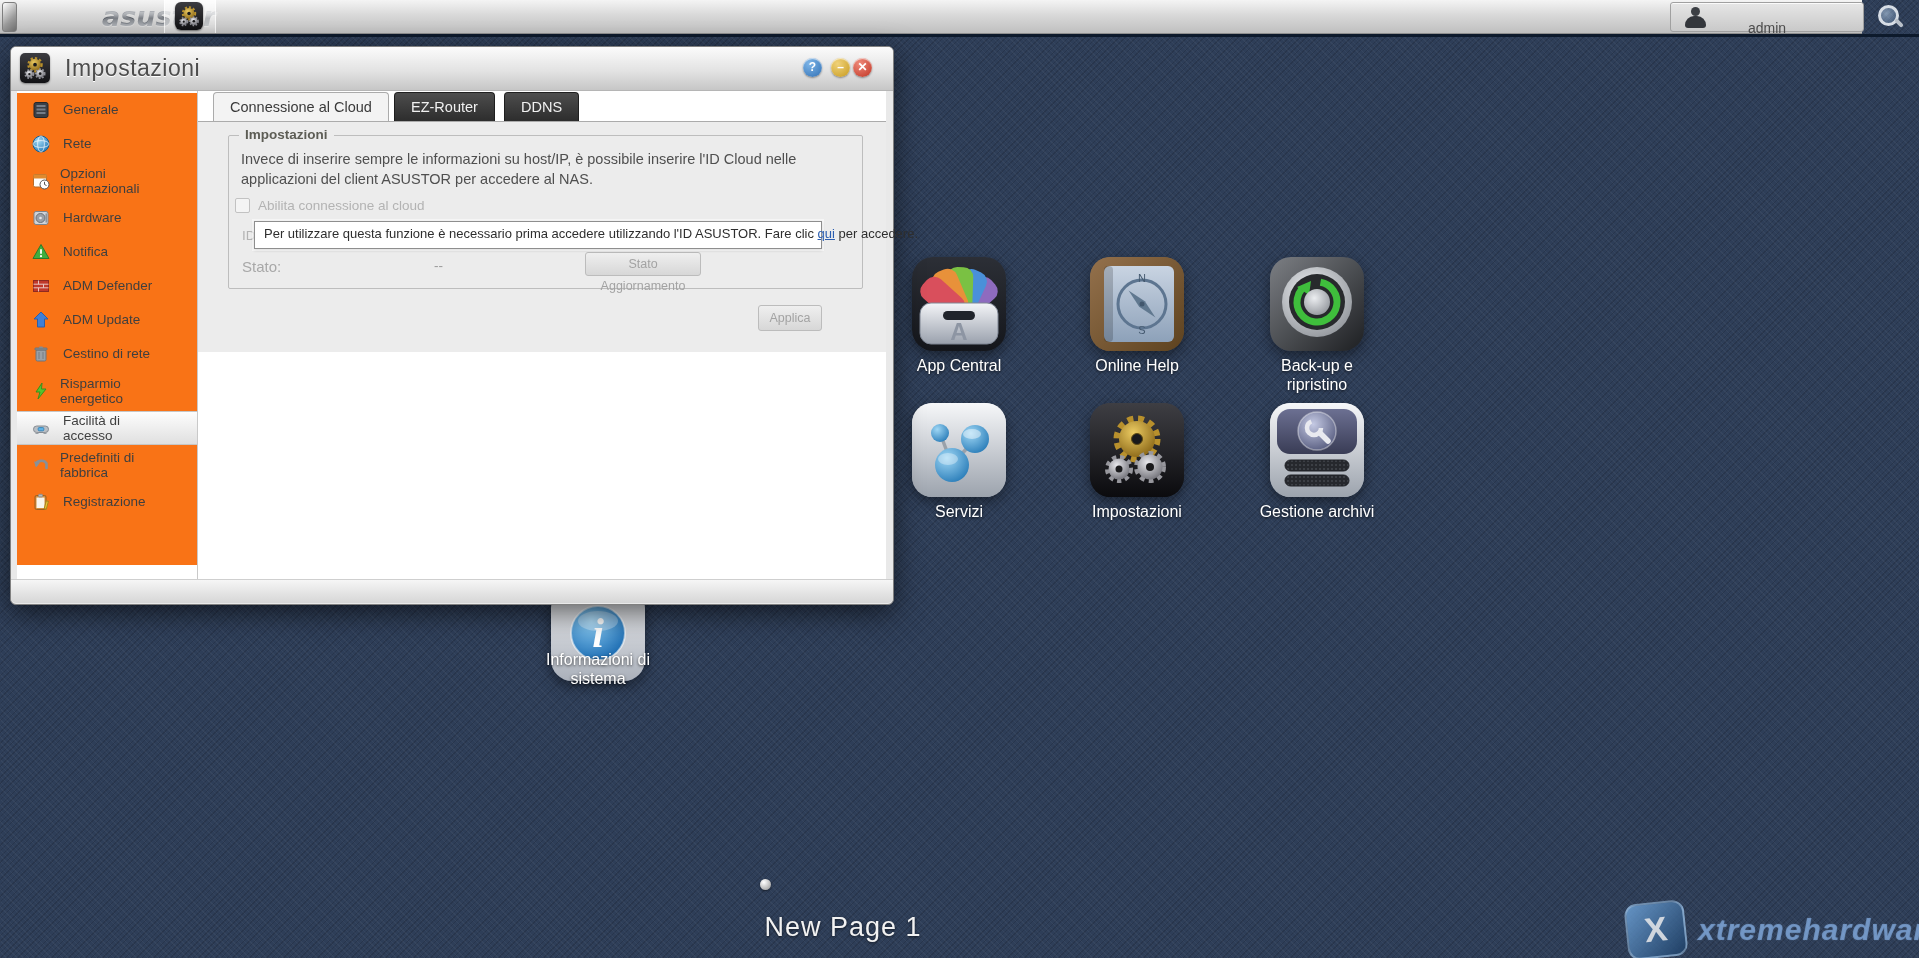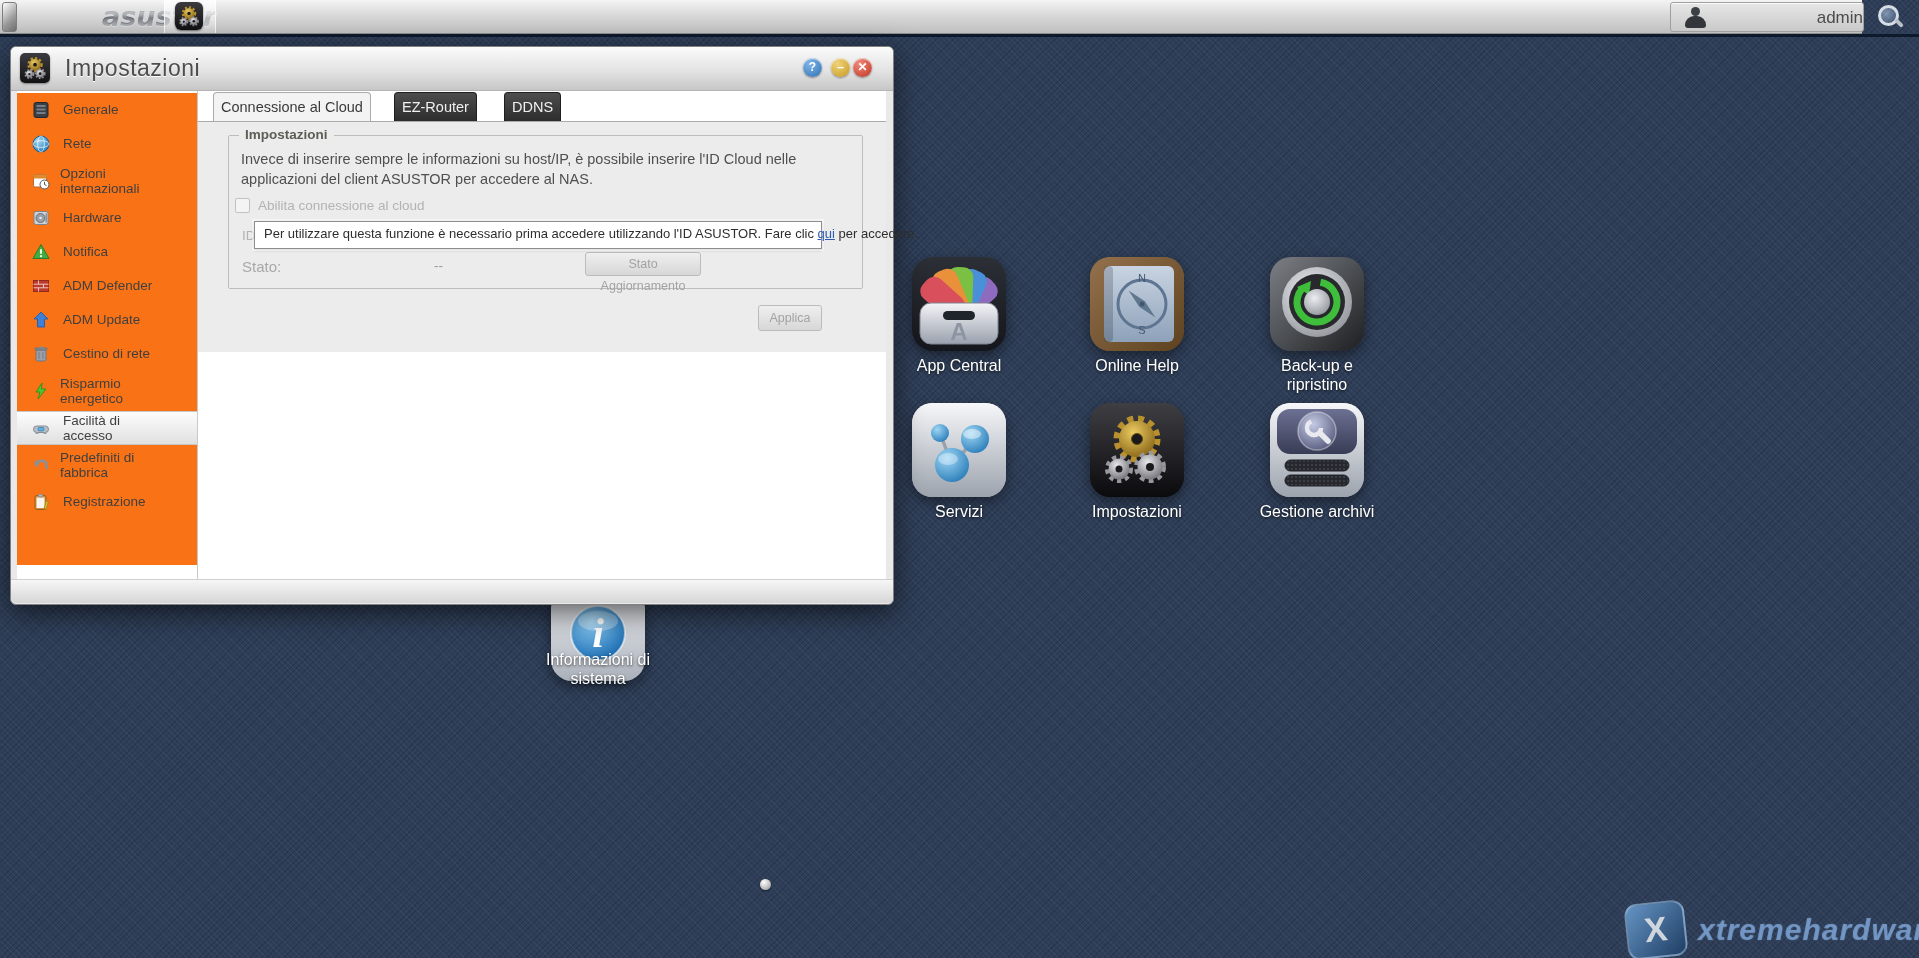--- a/index.html
+++ b/index.html
@@ -21,21 +21,21 @@
     background:linear-gradient(#fdfdfd 10%,#8b8f96 45%,#4e535b 55%,#c8ccd2);
     -webkit-background-clip:text;background-clip:text;color:transparent;
     text-shadow:0 1px 0 rgba(255,255,255,0.25);}
   #task-highlight{position:absolute;left:164px;top:0;width:50px;height:33px;
     background:linear-gradient(rgba(255,255,255,0.85),rgba(255,255,255,0.15));
     border-left:1px solid rgba(255,255,255,0.7);border-right:1px solid rgba(255,255,255,0.7);}
   #task-icon{position:absolute;left:175px;top:2px;width:28px;height:28px;border-radius:6px;
     background:linear-gradient(#3c3c40,#101013);box-shadow:0 1px 2px rgba(0,0,0,0.5);}
   #admin-btn{position:absolute;left:1670px;top:2px;width:192px;height:28px;border:1px solid #a0a0a0;border-radius:3px;
     background:linear-gradient(#e6e6e6,#c9c9c9);box-shadow:inset 0 1px 0 rgba(255,255,255,0.8);}
-  #admin-label{position:absolute;left:0;right:0;top:5px;text-align:right;font-size:17px;color:#4c4c4c;}
+  #admin-label{position:absolute;left:0;right:0;top:17px;text-align:center;font-size:14px;color:#4c4c4c;}
   .person{position:absolute;left:14px;top:4px;width:22px;height:21px;}
   .person .head{position:absolute;left:6px;top:0;width:9px;height:9px;border-radius:50%;background:#3c3f44;}
   .person .body{position:absolute;left:0px;top:9px;width:21px;height:12px;border-radius:9px 9px 3px 3px;background:#33363b;}
   #search-zone{position:absolute;left:1862px;top:0;width:57px;height:34px;}
   .magnifier{position:absolute;left:16px;top:5px;width:15px;height:15px;border:3px solid #d7dde5;border-radius:50%;
     background:radial-gradient(circle at 35% 35%, rgba(200,225,250,0.55), rgba(90,130,180,0.25));}
   .magnifier-handle{position:absolute;left:32px;top:21px;width:10px;height:4px;background:#b9c0c9;border-radius:2px;transform:rotate(45deg);}
   
   #win{position:absolute;left:10px;top:46px;width:882px;height:557px;background:#e9e9e9;
     border:1px solid #808080;border-radius:6px;box-shadow:0 8px 28px rgba(0,0,0,0.6);}
@@ -52,21 +52,21 @@
   #win-body{position:absolute;left:6px;top:44px;width:869px;height:488px;background:#fff;}
   #sidebar{position:absolute;left:6px;top:46px;width:180px;height:472px;background:#f97316;}
   #sep{position:absolute;left:186px;top:44px;width:1px;height:488px;background:#c9c9c9;}
   .srow{position:relative;display:flex;align-items:center;gap:12px;padding-left:14px;box-sizing:border-box;}
   .srow.h1{height:34px;} .srow.h2{height:40px;gap:9px;}
   .srow svg{flex:0 0 20px;}
   .srow .slabel{font-size:13.5px;color:#3f3f3f;line-height:1.12;width:104px;}
   .srow.sel{background:linear-gradient(#fdfdfd,#e0e0e0);border-top:1px solid #c6c6c6;border-bottom:1px solid #c6c6c6;}
   #main{position:absolute;left:187px;top:44px;width:688px;height:488px;background:#fff;}
   
-  .tab{position:absolute;top:1px;height:28px;line-height:28px;border-radius:4px 4px 0 0;font-size:14.5px;padding:0 7px;}
+  .tab{position:absolute;top:1px;height:28px;line-height:28px;border-radius:4px 4px 0 0;font-size:14.5px;padding:0 16px;}
   #tab0{left:15px;background:#f3f3f3;color:#3a3a3a;border:1px solid #ababab;border-bottom:none;z-index:3;}
   #tab1{left:196px;background:linear-gradient(#4d4d4d,#2d2d2d);color:#f0f0f0;border:1px solid #1f1f1f;border-bottom:none;}
   #tab2{left:306px;background:linear-gradient(#4d4d4d,#2d2d2d);color:#f0f0f0;border:1px solid #1f1f1f;border-bottom:none;}
   #panel{position:absolute;left:0px;top:30px;width:688px;height:230px;background:#ececec;border-top:1px solid #ababab;z-index:2;}
   #fieldset{position:absolute;left:30px;top:13px;width:633px;height:152px;border:1px solid #bdbdbd;border-radius:2px;}
   #legend{position:absolute;left:10px;top:-9px;background:#ececec;padding:0 6px;font-size:13.5px;font-weight:bold;color:#5d5d55;}
   #desc{position:absolute;left:12px;top:14px;width:600px;font-size:14.5px;color:#4f4f4f;line-height:1.35;}
   #chk-row{position:absolute;left:6px;top:62px;display:flex;align-items:center;gap:8px;}
   #chk{width:13px;height:13px;border:1px solid #c2c2c2;background:#f4f4f4;border-radius:2px;}
   #chk-label{font-size:13.5px;color:#b3b3b3;}
@@ -439,18 +439,19 @@
           <div id="stato-value">--</div>
           <div class="dbtn" id="stato-btn">Stato Aggiornamento</div>
         </div>
         <div class="dbtn" id="apply-btn">Applica</div>
       </div>
     </div>
     <div id="footer"></div>
   </div>
 
   <div id="page-dot"></div>
+  <div id="page-label">New Page 1</div>
   <div id="watermark">
     <div id="wm-logo">X</div>
     <div id="wm-text">xtremehardware.it</div>
   </div>
 
 </div>
 
 </body></html>

